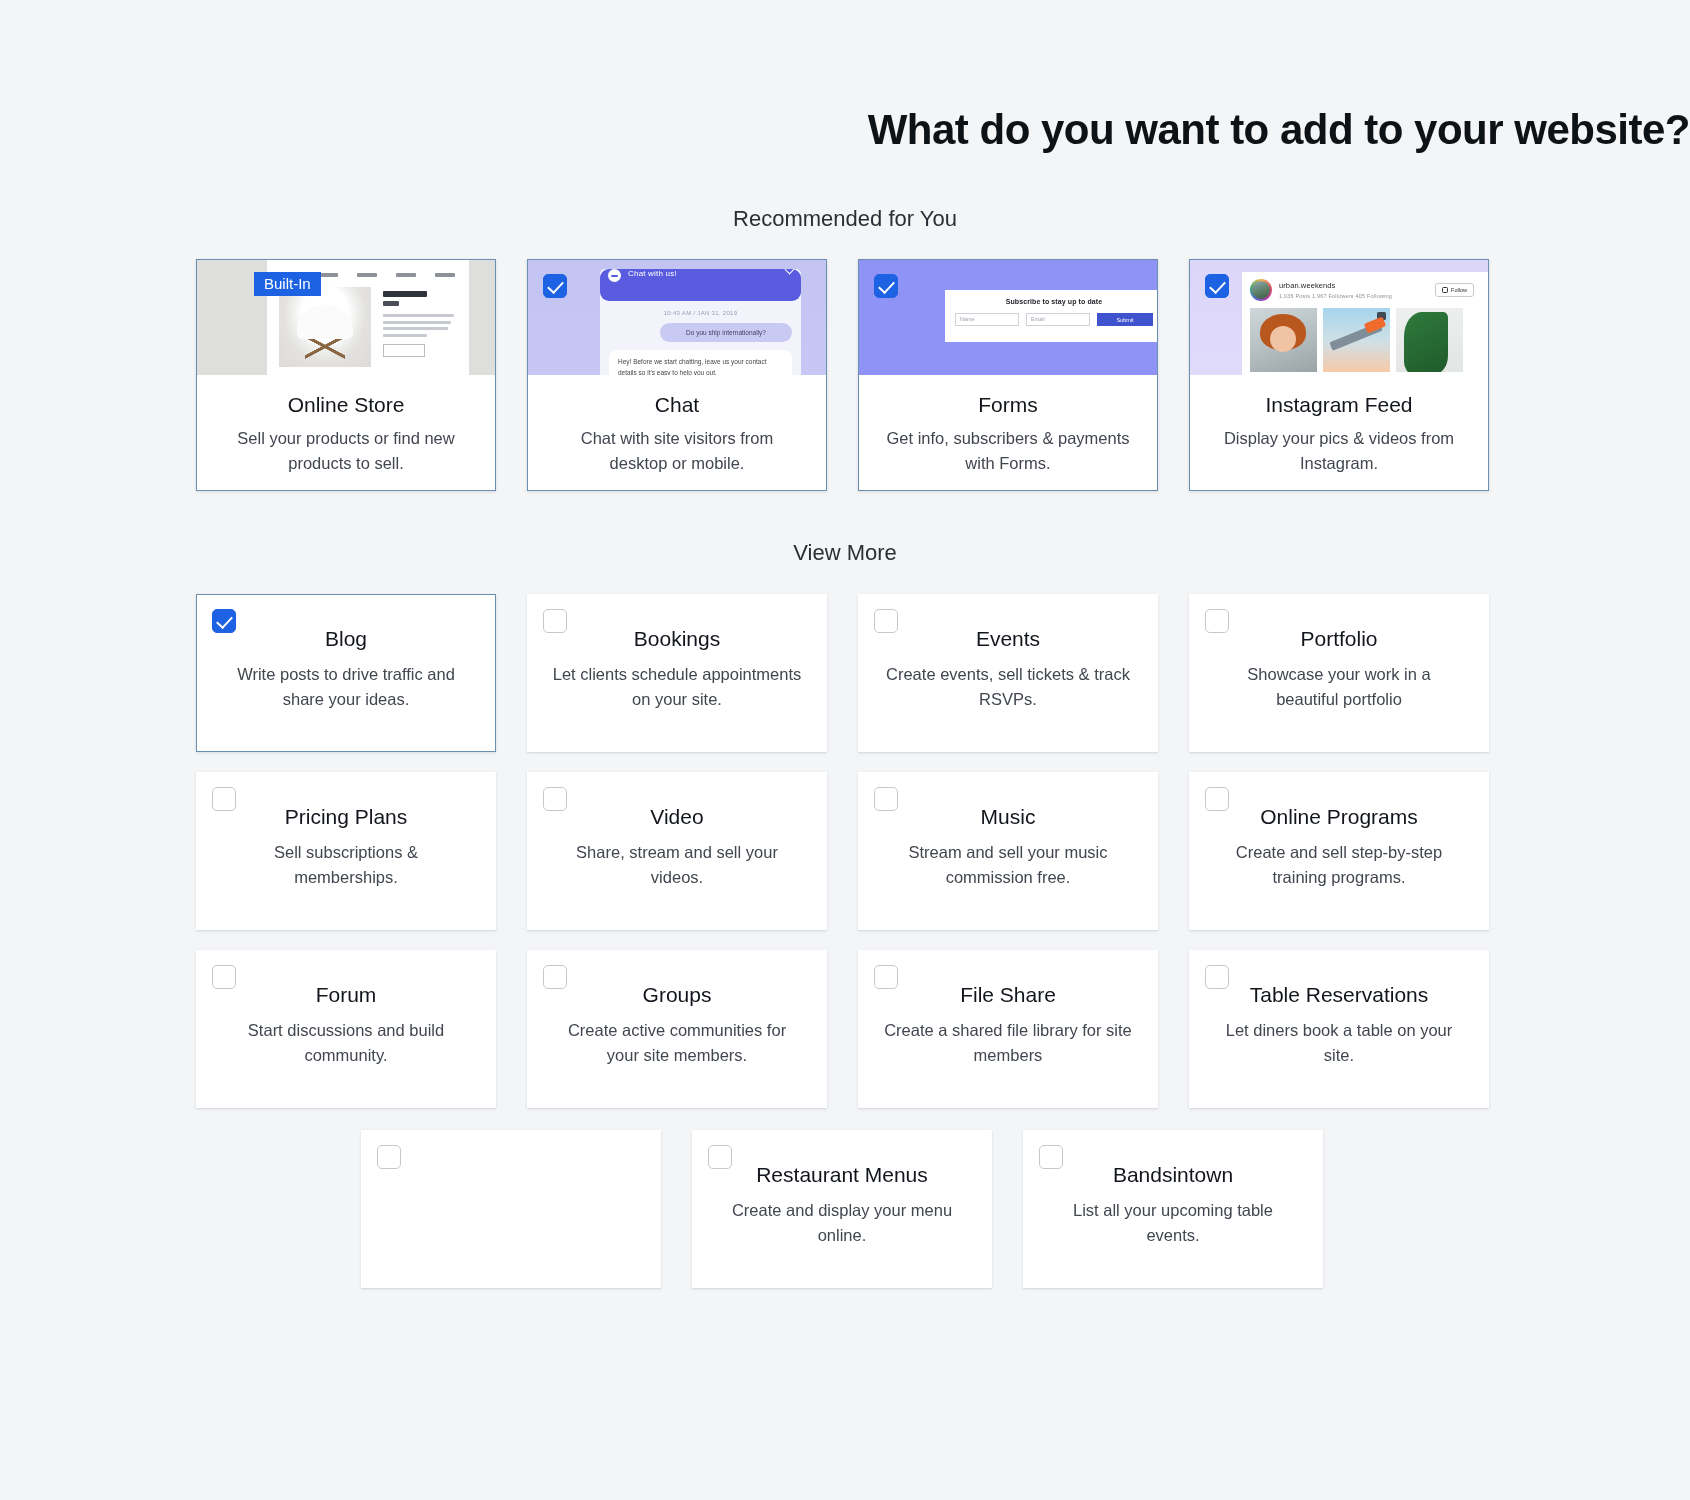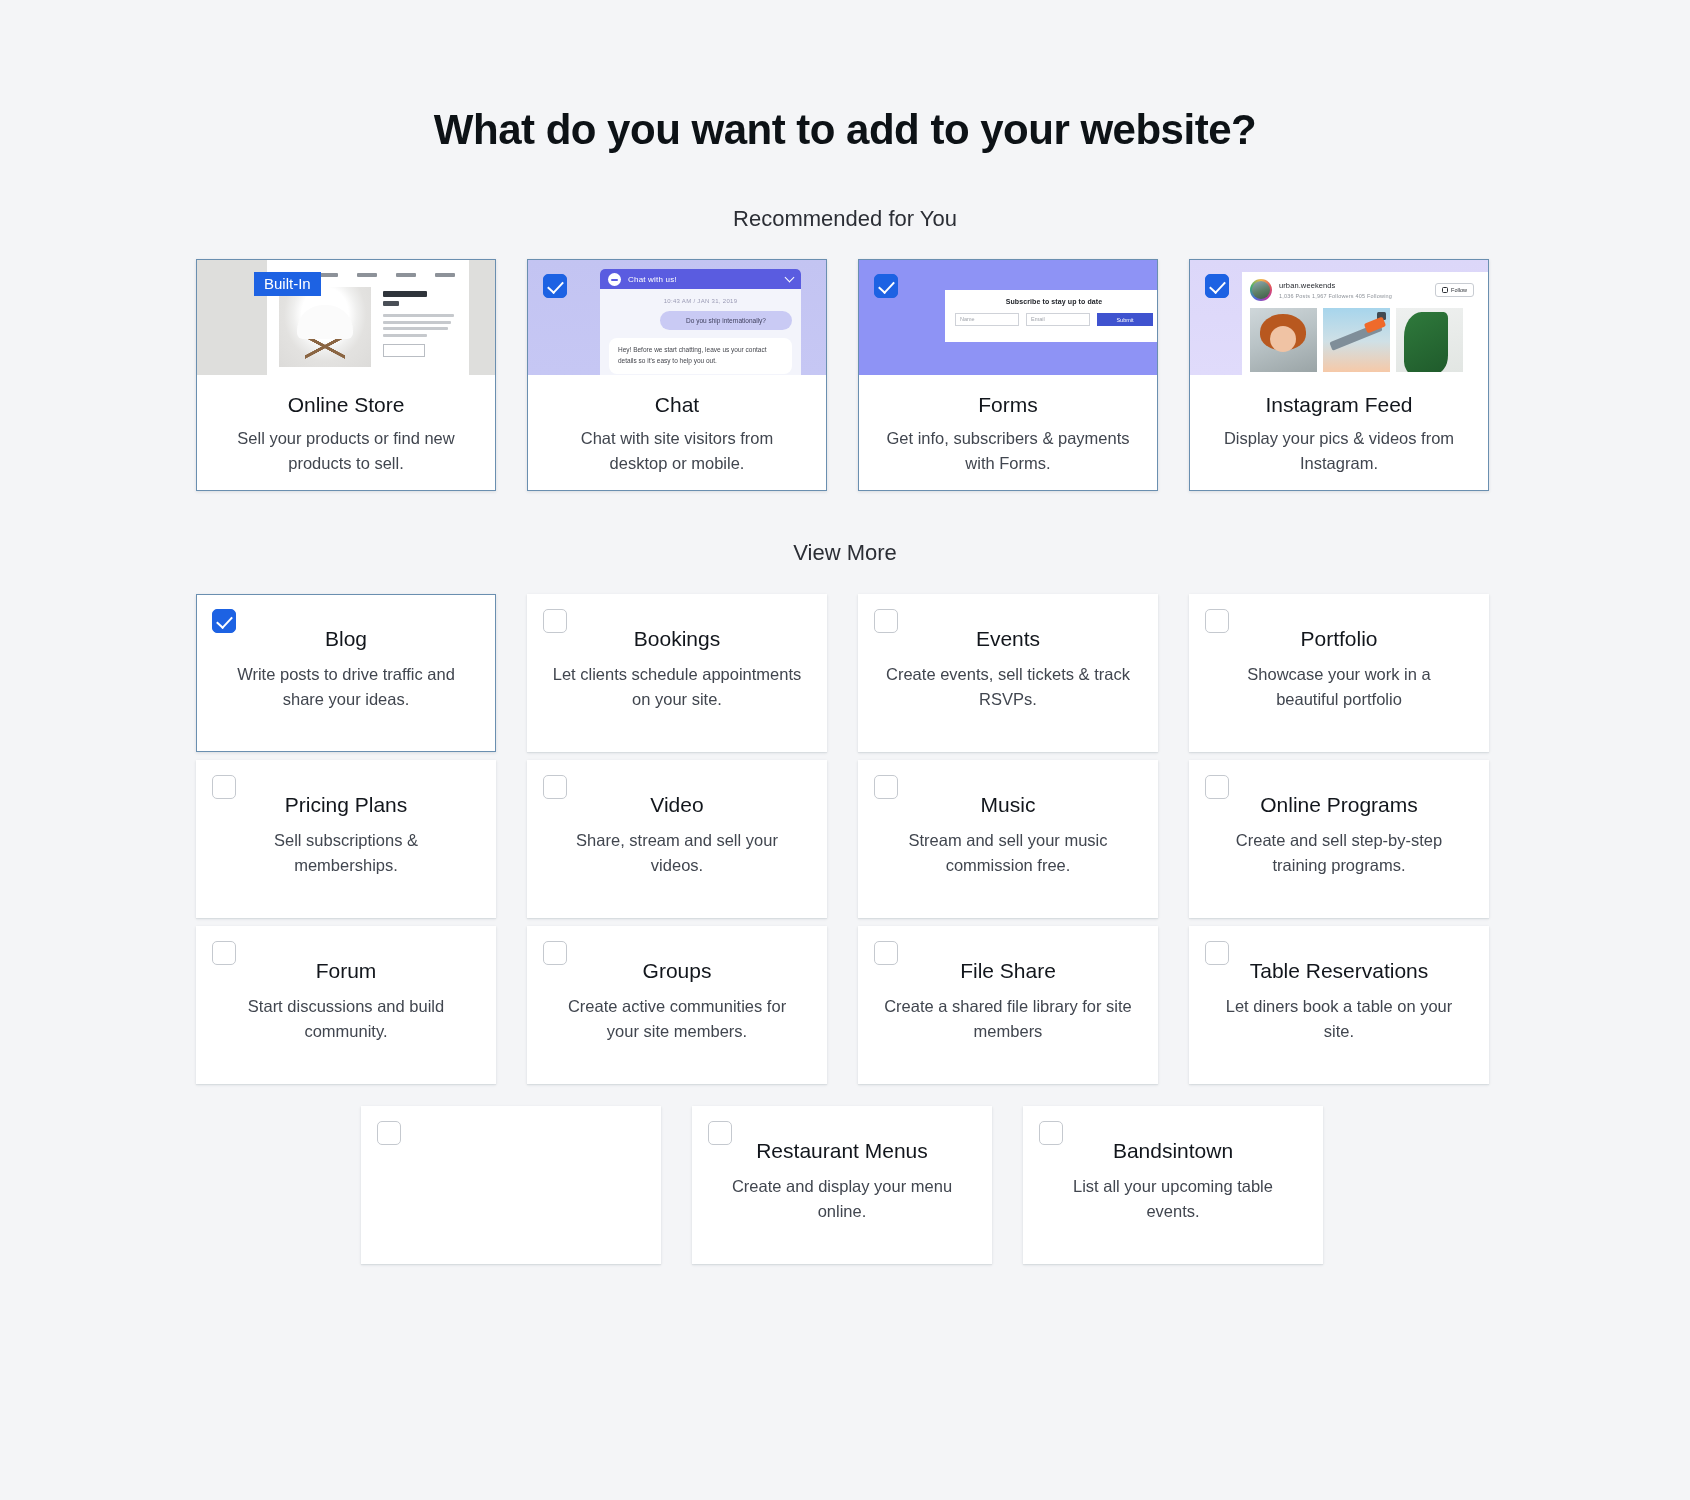--- a/index.html
+++ b/index.html
@@ -6,21 +6,21 @@
   html, body {
     width: 1690px;
     height: 1500px;
     background: #f4f5f7;
     font-family: "Liberation Sans", sans-serif;
     -webkit-font-smoothing: antialiased;
   }
   .page { width: 1690px; height: 1500px; position: relative; overflow: hidden; }
 
   .page-title {
-    text-align: center;
+    text-align: right;
     font-size: 42px;
     font-weight: 700;
     color: #0d1216;
     letter-spacing: -0.5px;
     padding-top: 106px;
     line-height: 1.15;
   }
 
   .section-label {
     text-align: center;
@@ -33,21 +33,21 @@
 
   
   .grid {
     width: 1298px;
     margin: 0 auto;
     display: grid;
     grid-template-columns: repeat(4, 300px);
     column-gap: 31px;
   }
   .grid.rec { margin-top: 27px; row-gap: 0; }
-  .grid.more { margin-top: 28px; row-gap: 8px; }
+  .grid.more { margin-top: 28px; row-gap: 20px; }
   .grid.last {
     width: 968px;
     grid-template-columns: repeat(3, 300px);
     margin-top: 22px;
   }
 
   
   .card {
     background: #ffffff;
     border: 1px solid transparent;
@@ -158,21 +158,21 @@
   .store-info .p { width: 16px; height: 5px; background:#4a4f57; border-radius:1px; margin-bottom:8px;}
   .store-info .l { height: 3px; background:#c6c9cd; border-radius:1px; margin-bottom:3.5px; }
   .store-info .btn { margin-top:7px; width: 42px; height: 13px; border:1px solid #b9bdc3; background:#fff;}
 
   
   .th-chat { background: linear-gradient(180deg,#c3c4f2 0%, #c6c7f4 100%); }
   .chatbox {
     position: absolute; left: 72px; right: 25px; top: 9px; bottom: 0;
     background: #f3f4fb; border-radius: 5px 5px 0 0; overflow: hidden;
   }
-  .chat-head { background:#5a5ce0; height: 20px; display:flex; align-items:center; padding: 0 8px; }
+  .chat-head { background:#5a5ce0; height: 32px; display:flex; align-items:flex-start; padding: 0 8px; border-radius: 9px; }
   .chat-av { width:13px; height:13px; border-radius:50%; background:#fff; position:relative; }
   .chat-av::after{content:"";position:absolute;left:3px;top:6px;width:7px;height:2px;border-radius:2px;background:#5a5ce0;}
   .chat-title { color:#fff; font-size:8px; margin-left:7px; letter-spacing:.2px;}
   .chat-chev { margin-left:auto; width:7px; height:7px; border-right:1.6px solid #fff; border-bottom:1.6px solid #fff; transform: rotate(45deg); margin-top:-3px;}
   .chat-ts { text-align:center; font-size:6px; color:#9a9ab4; padding: 9px 0 7px; letter-spacing:.3px;}
   .chat-out { margin: 0 9px 0 auto; width: 132px; background:#c9caf4; border-radius:10px; padding:6px 9px; font-size:6.5px; color:#40415f; text-align:center;}
   .chat-in { margin: 8px 9px; background:#fff; border-radius:8px; padding:7px 9px; font-size:6.5px; color:#44464d; line-height:1.65;}
 
   
   .th-forms { background: #8e93f5; }

